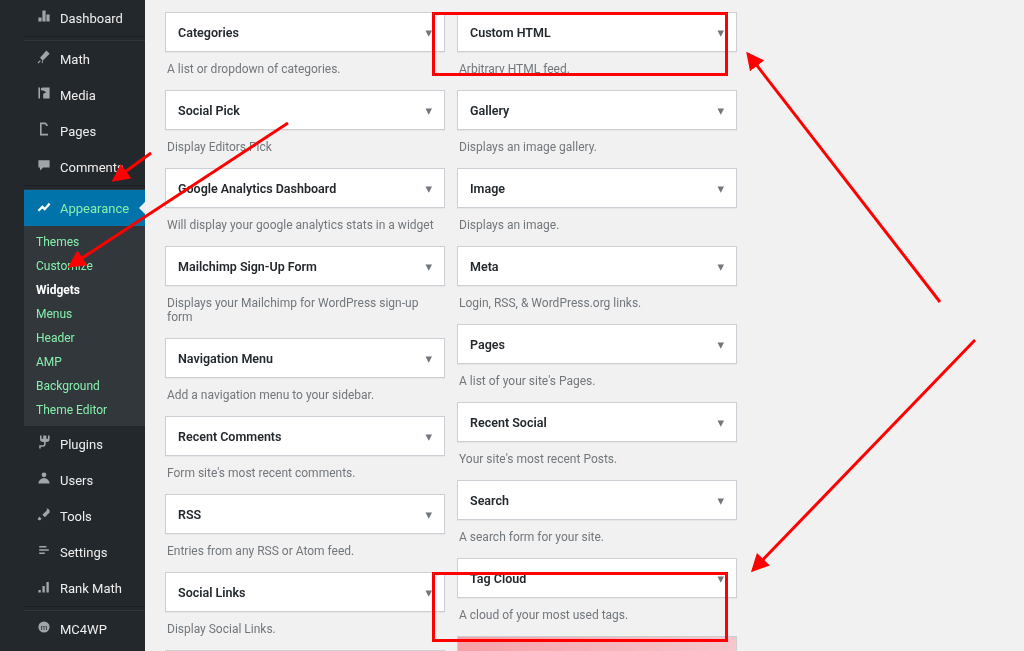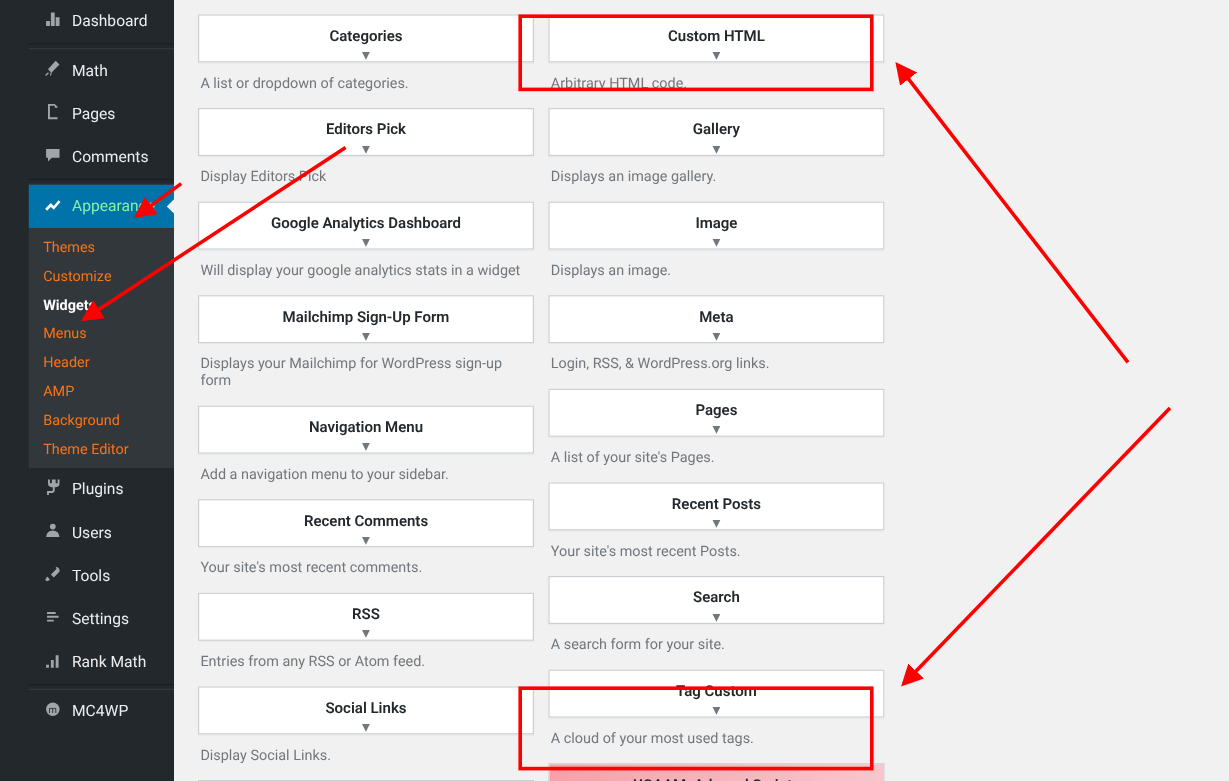--- a/index.html
+++ b/index.html
@@ -51,21 +51,21 @@
     margin-top: -6px;
     border: 6px solid transparent;
     border-right-color: #f1f1f1;
   }
   .submenu {
     background: #32373c;
     padding: 4px 0;
   }
   .submenu .sub-item {
     padding: 5px 12px;
-    color: #f97316;
+    color: #86efac;
     font-size: 12px;
     cursor: pointer;
   }
   .submenu .sub-item.current {
     color: #fff;
     font-weight: 700;
   }
   .menu-sep {
     height: 5px;
     background: #23282d;
@@ -93,21 +93,20 @@
   .widget-box {
     background: #fff;
     border: 1px solid #ccd0d4;
     box-shadow: 0 1px 1px rgba(0,0,0,.04);
     padding: 10px 12px;
     display: flex;
     align-items: center;
     justify-content: space-between;
     cursor: pointer;
     height: 40px;
-    flex-direction: column;
   }
   .widget-title {
     font-weight: 600;
     color: #23282d;
     font-size: 12.5px;
   }
   .widget-toggle {
     color: #72777c;
     font-size: 13px;
   }
@@ -154,20 +153,28 @@
     <span>Dashboard</span>
   </div>
   <div class="menu-sep"></div>
   <div class="menu-item">
     <span class="icon">
       <svg width="16" height="16" viewBox="0 0 20 20">
           <path fill="currentColor" d="M13 2l4 4-8 8-1 4-1-1 1-3-3-3 8-9z M5 14l-3 3 1 1 3-3-1-1z"></path>
         </svg>
     </span>
     <span>Math</span>
+  </div>
+  <div class="menu-item">
+    <span class="icon">
+      <svg width="16" height="16" viewBox="0 0 20 20">
+          <path fill="currentColor" d="M8 3a2 2 0 100 4 2 2 0 000-4zM3 3h2v14H3V3zm14 0h-8v4l4 2-4 2v6h8V3z"></path>
+        </svg>
+    </span>
+    <span>Media</span>
   </div>
   <div class="menu-item">
     <span class="icon">
       <svg width="16" height="16" viewBox="0 0 20 20">
           <path fill="currentColor" d="M5 2h7l3 3v13H5V2zm2 2v12h8V6h-3V4H7z"></path>
         </svg>
     </span>
     <span>Pages</span>
   </div>
   <div class="menu-item">
@@ -256,21 +263,21 @@
 
 <div class="content">
   <div class="widgets-area">
     <div class="widget-col" id="col-left">
         <div class="widget-box">
           <span class="widget-title">Categories</span>
           <span class="widget-toggle">▾</span>
         </div>
         <div class="widget-desc">A list or dropdown of categories.</div>
         <div class="widget-box">
-          <span class="widget-title">Editors Pick</span>
+          <span class="widget-title">Social Pick</span>
           <span class="widget-toggle">▾</span>
         </div>
         <div class="widget-desc">Display Editors Pick</div>
         <div class="widget-box">
           <span class="widget-title">Google Analytics Dashboard</span>
           <span class="widget-toggle">▾</span>
         </div>
         <div class="widget-desc">Will display your google analytics stats in a widget</div>
         <div class="widget-box">
           <span class="widget-title">Mailchimp Sign-Up Form</span>
@@ -279,39 +286,39 @@
         <div class="widget-desc">Displays your Mailchimp for WordPress sign-up form</div>
         <div class="widget-box">
           <span class="widget-title">Navigation Menu</span>
           <span class="widget-toggle">▾</span>
         </div>
         <div class="widget-desc">Add a navigation menu to your sidebar.</div>
         <div class="widget-box">
           <span class="widget-title">Recent Comments</span>
           <span class="widget-toggle">▾</span>
         </div>
-        <div class="widget-desc">Your site's most recent comments.</div>
+        <div class="widget-desc">Form site's most recent comments.</div>
         <div class="widget-box">
           <span class="widget-title">RSS</span>
           <span class="widget-toggle">▾</span>
         </div>
         <div class="widget-desc">Entries from any RSS or Atom feed.</div>
         <div class="widget-box">
           <span class="widget-title">Social Links</span>
           <span class="widget-toggle">▾</span>
         </div>
         <div class="widget-desc">Display Social Links.</div>
         <div class="widget-box"></div>
       </div>
     <div class="widget-col" id="col-right">
         <div class="widget-box">
           <span class="widget-title">Custom HTML</span>
           <span class="widget-toggle">▾</span>
         </div>
-        <div class="widget-desc">Arbitrary HTML code.</div>
+        <div class="widget-desc">Arbitrary HTML feed.</div>
         <div class="widget-box">
           <span class="widget-title">Gallery</span>
           <span class="widget-toggle">▾</span>
         </div>
         <div class="widget-desc">Displays an image gallery.</div>
         <div class="widget-box">
           <span class="widget-title">Image</span>
           <span class="widget-toggle">▾</span>
         </div>
         <div class="widget-desc">Displays an image.</div>
@@ -319,31 +326,31 @@
           <span class="widget-title">Meta</span>
           <span class="widget-toggle">▾</span>
         </div>
         <div class="widget-desc">Login, RSS, &amp; WordPress.org links.</div>
         <div class="widget-box">
           <span class="widget-title">Pages</span>
           <span class="widget-toggle">▾</span>
         </div>
         <div class="widget-desc">A list of your site's Pages.</div>
         <div class="widget-box">
-          <span class="widget-title">Recent Posts</span>
+          <span class="widget-title">Recent Social</span>
           <span class="widget-toggle">▾</span>
         </div>
         <div class="widget-desc">Your site's most recent Posts.</div>
         <div class="widget-box">
           <span class="widget-title">Search</span>
           <span class="widget-toggle">▾</span>
         </div>
         <div class="widget-desc">A search form for your site.</div>
         <div class="widget-box">
-          <span class="widget-title">Tag Custom</span>
+          <span class="widget-title">Tag Cloud</span>
           <span class="widget-toggle">▾</span>
         </div>
         <div class="widget-desc">A cloud of your most used tags.</div>
         <div class="widget-box pink-fill">
           <span class="widget-title">UGAAM: Ads and Scripts</span>
           <span class="widget-toggle">▾</span>
         </div>
       </div>
   </div>
 </div>

